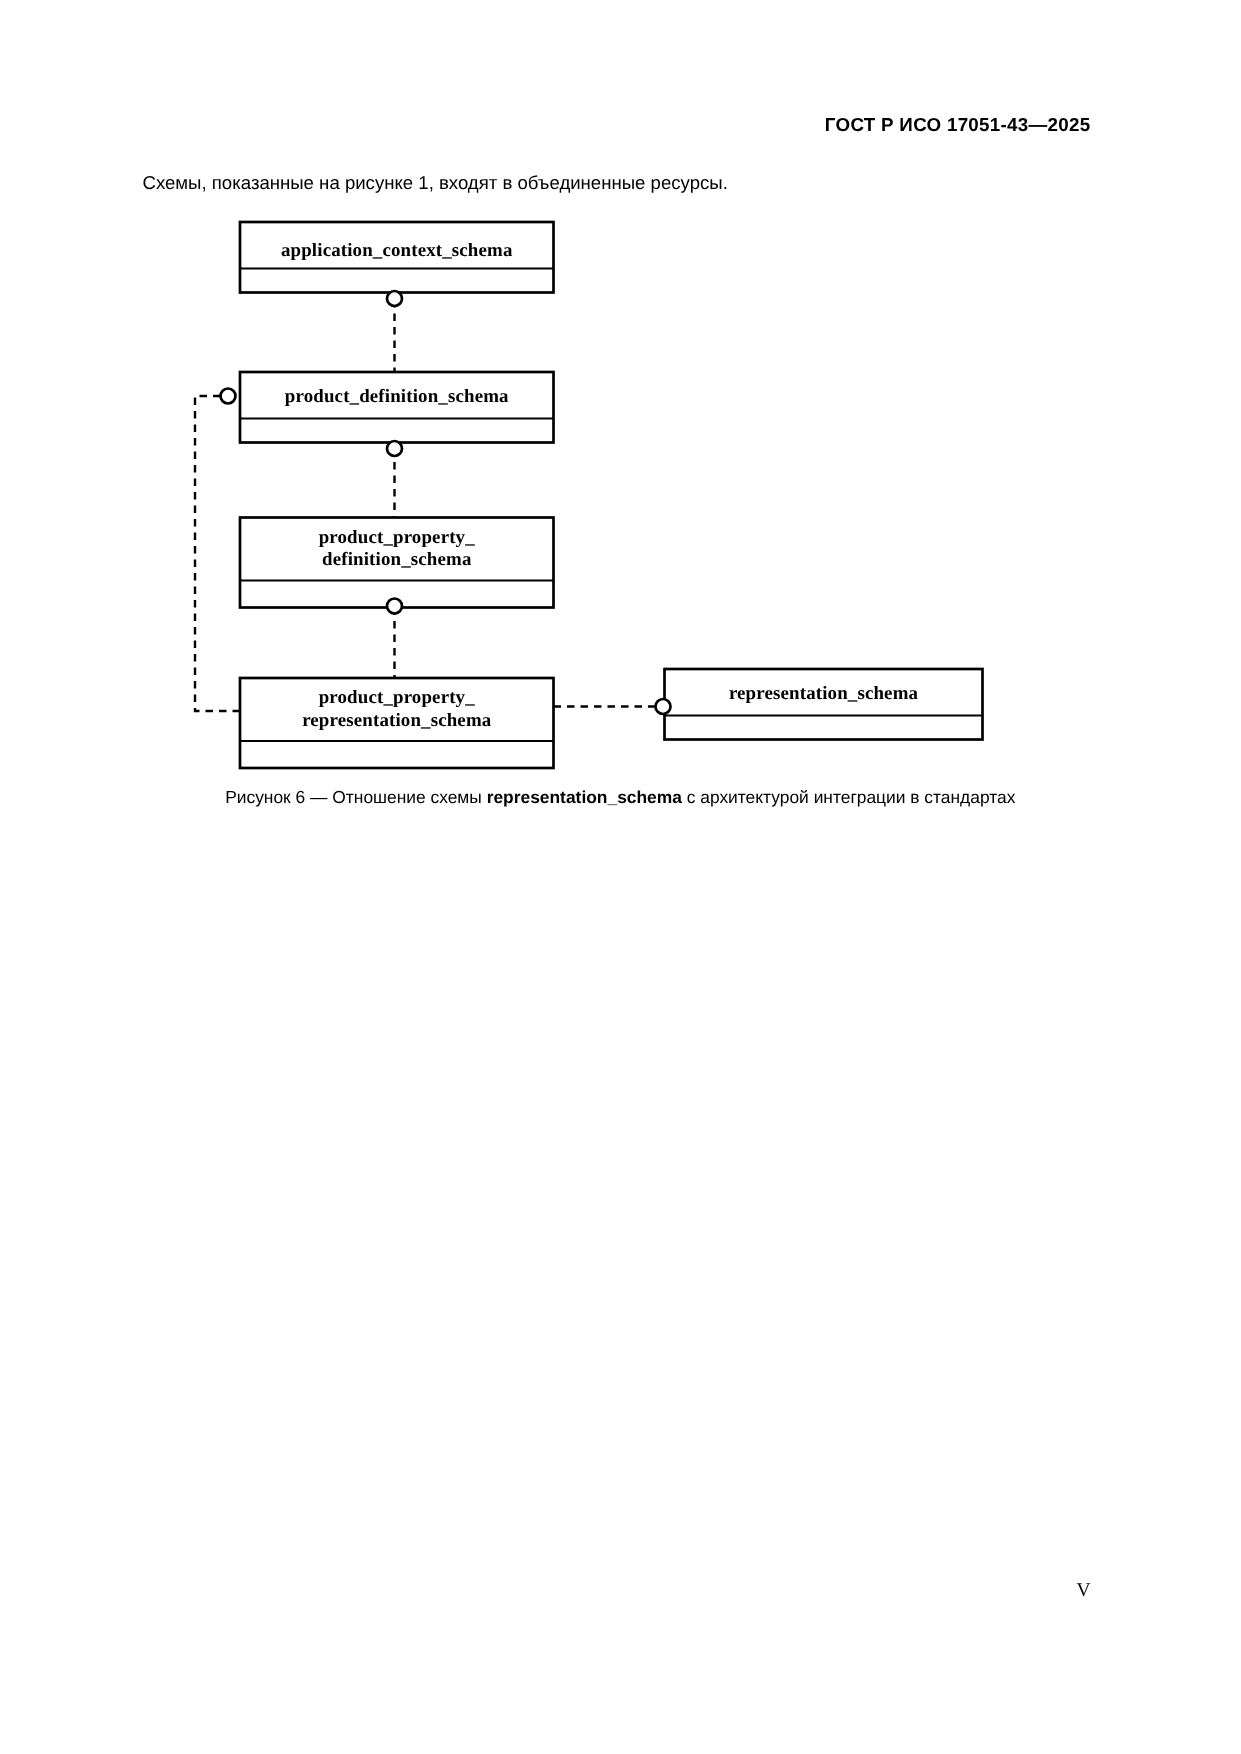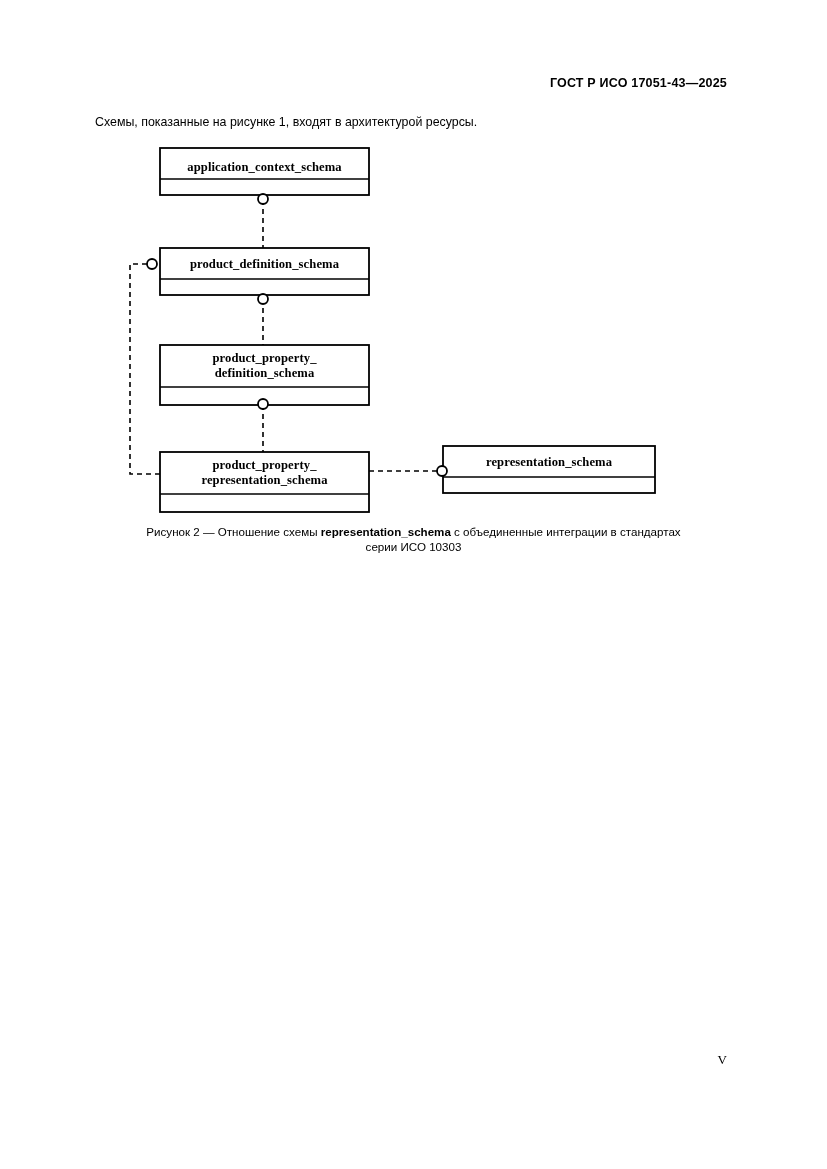--- a/index.html
+++ b/index.html
@@ -76,21 +76,21 @@
     top: 1052px;
     font-size: 13px;
     font-family: "Liberation Serif", serif;
   }
 </style>
 </head>
 <body>
 
 <div class="page-header">ГОСТ Р ИСО 17051-43—2025</div>
 
-<div class="intro-text">Схемы, показанные на рисунке 1, входят в архитектурой ресурсы.</div>
+<div class="intro-text">Схемы, показанные на рисунке 1, входят в объединенные ресурсы.</div>
 
 <div class="figure">
   <svg width="827" height="380" viewBox="0 0 827 380" xmlns="http://www.w3.org/2000/svg">
 
     <g stroke="#000000" fill="none">
 
       <line x1="263" y1="60" x2="263" y2="108" stroke-width="1.6" stroke-dasharray="5,4"></line>
 
       <line x1="263" y1="159" x2="263" y2="205" stroke-width="1.6" stroke-dasharray="5,4"></line>
 
@@ -138,17 +138,16 @@
       <circle cx="263" cy="159" r="5"></circle>
       <circle cx="263" cy="264" r="5"></circle>
       <circle cx="152" cy="124" r="5"></circle>
       <circle cx="442" cy="331" r="5"></circle>
     </g>
 
   </svg>
 </div>
 
 <div class="figure-caption">
-  <span><span>Рисунок 2 — Отношение схемы </span><b>representation_schema</b><span> с объединенные интеграции в стандартах</span></span>
-  <div>серии ИСО 10303</div>
+  <span><span>Рисунок 6 — Отношение схемы </span><b>representation_schema</b><span> с архитектурой интеграции в стандартах</span></span>
 </div>
 
 <div class="folio">V</div>
 
 </body></html>

